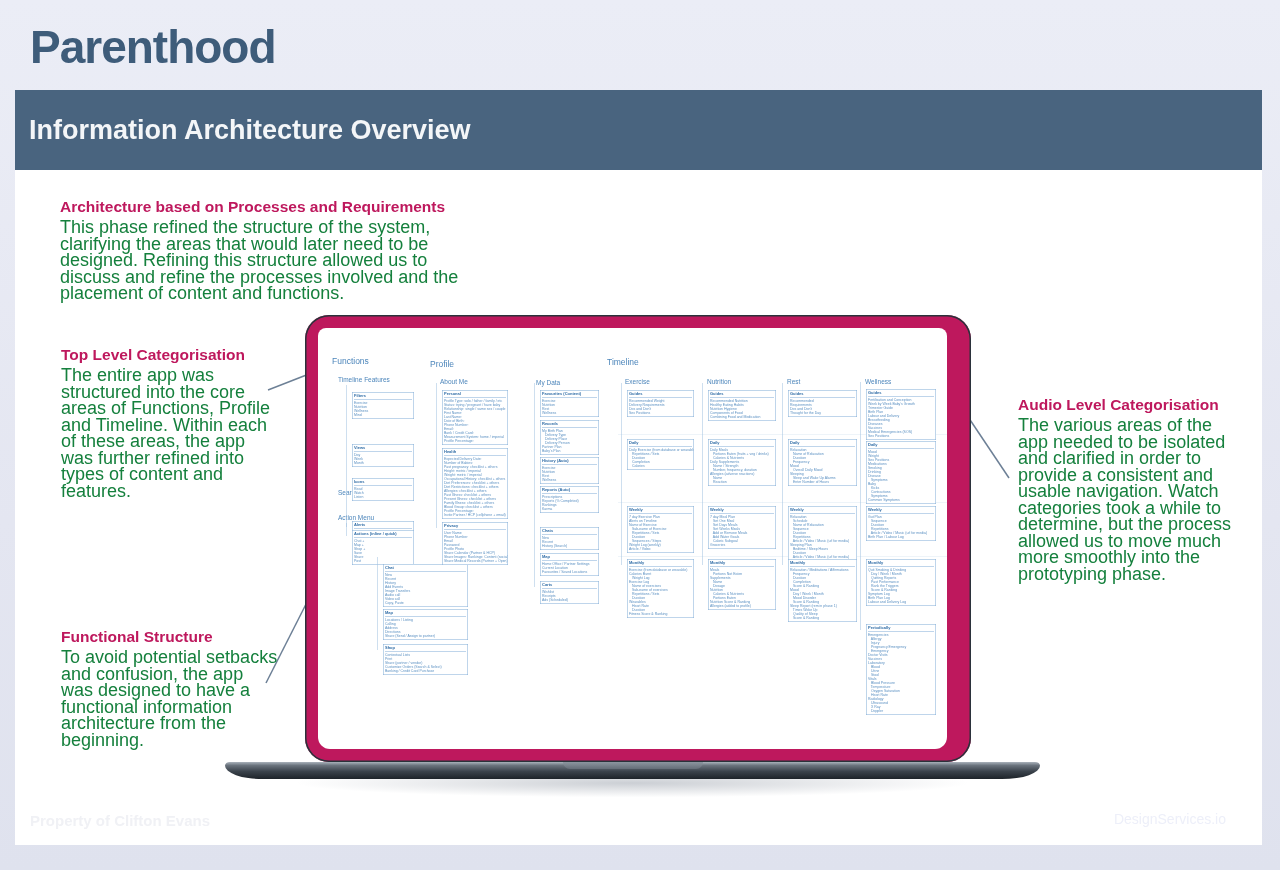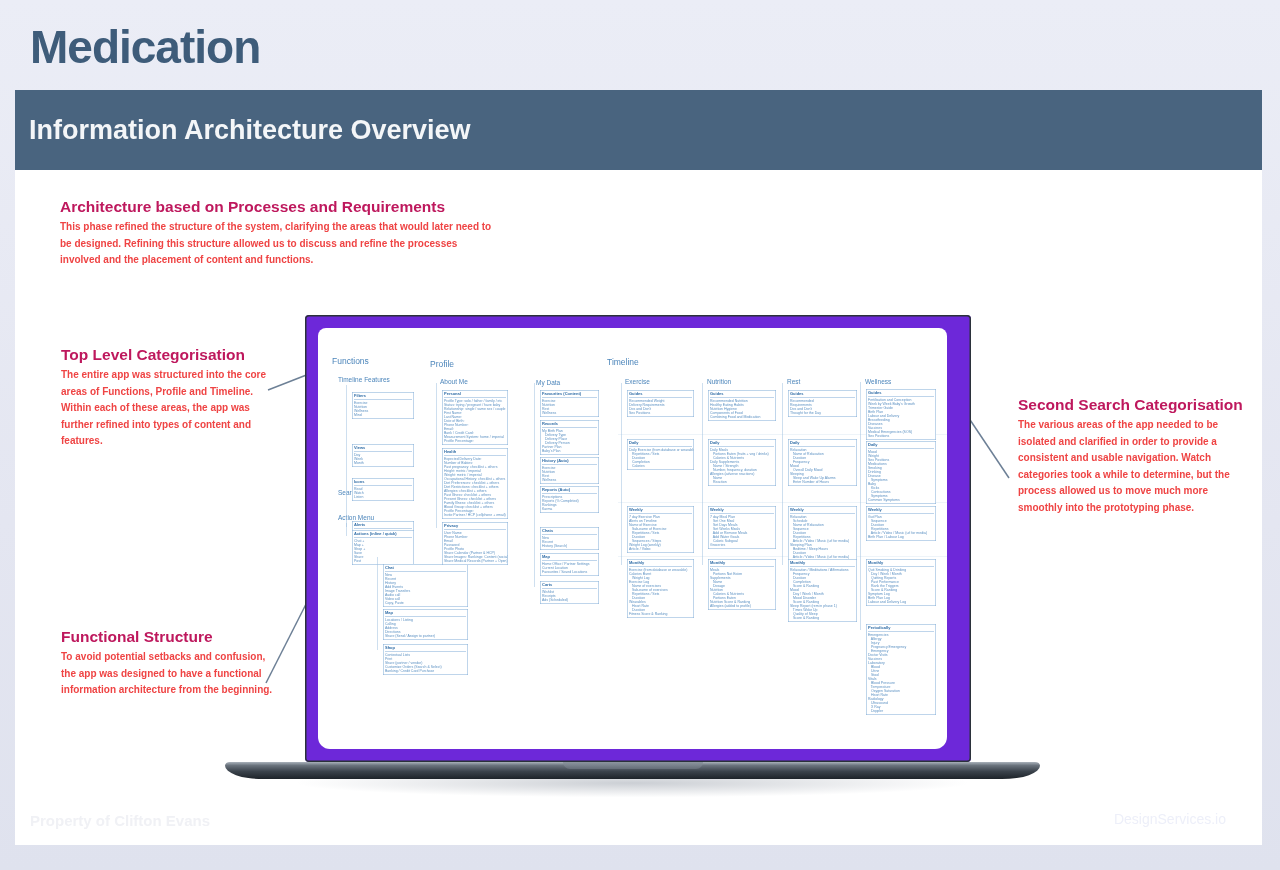--- a/index.html
+++ b/index.html
@@ -18,30 +18,30 @@
   }
   .banner-left  { font-size:27px; font-weight:bold; }
   .banner-right { font-size:41px; font-weight:bold; }
   
   .card {
     position:relative; margin:0 18px 0 15px; height:675px; background:#ffffff;
   }
   
   .ann { position:absolute; }
   .ann h3 { font-size:15.5px; font-weight:bold; color:#be185d; margin-bottom:3px; }
-  .ann p  { font-size:10px; line-height:16.5px; color:#ef4444;font-weight:bold; }
+  .ann p  { font-size:18px; line-height:16.5px; color:#15803d; }
   .ann-1 { left:45px;  top:28px;  width:432px; }
   .ann-2 { left:46px;  top:176px; width:214px; }
   .ann-3 { left:46px;  top:458px; width:218px; }
   .ann-4 { left:1003px; top:226px; width:228px; }
   .conn-svg { position:absolute; left:0; top:0; width:1247px; height:675px; pointer-events:none; }
   
   .laptop-screen {
     position:absolute; left:290px; top:145px; width:666px; height:447px;
-    background:#6d28d9; border-radius:4px;
+    background:#be185d; border-radius:24px;
     box-shadow:inset 0 0 0 1.5px #2b323b;
   }
   .screen-inner {
     position:absolute; left:13px; top:13px; width:629px; height:421px;
     background:#ffffff; border-radius:8px 8px 12px 12px; overflow:hidden;
   }
   .screen-content {
     position:absolute; left:0; top:0; width:1258px; height:842px;
     transform:scale(0.5); transform-origin:0 0;
   }
@@ -74,21 +74,21 @@
   .dg-stem { position:absolute; width:1px; background:#9dbede; }
   .dg-lane { position:absolute; left:600px; width:658px; height:1px; background:#dce8f3; }
   
   .footer-left  { position:absolute; left:15px; bottom:16px; font-size:15px; font-weight:bold; color:#f0f1f5; }
   .footer-right { position:absolute; right:36px; bottom:18px; font-size:14px; color:#edeff9; }
 </style>
 </head>
 <body>
 
 <div class="title-band">
-  <div class="page-title">Medication</div>
+  <div class="page-title">Parenthood</div>
 </div>
 
 <div class="banner">
   <span class="banner-left">Information Architecture Overview</span>
 </div>
 
 <div class="card">
 
   <svg class="conn-svg">
     <line x1="253" y1="220" x2="317" y2="195" stroke="#6d8096" stroke-width="1.5"></line>
@@ -102,21 +102,21 @@
   </div>
   <div class="ann ann-3">
     <h3>Functional Structure</h3>
     <p>To avoid potential setbacks and confusion, the app was designed to have a functional information architecture from the beginning.</p>
   </div>
   <div class="ann ann-2">
     <h3>Top Level Categorisation</h3>
     <p>The entire app was structured into the core areas of Functions, Profile and Timeline. Within each of these areas, the app was further refined into types of content and features.</p>
   </div>
   <div class="ann ann-4">
-    <h3>Second Search Categorisation</h3>
+    <h3>Audio Level Categorisation</h3>
     <p>The various areas of the app needed to be isolated and clarified in order to provide a consistent and usable navigation. Watch categories took a while to determine, but the process allowed us to move much more smoothly into the prototyping phase.</p>
   </div>
 
   <div class="laptop-shadow"></div>
 
   <div class="laptop-screen">
     <div class="screen-inner">
       <div class="screen-content">
         <div class="dg-lane" style="top:212px"></div>
         <div class="dg-lane" style="top:348px"></div>

